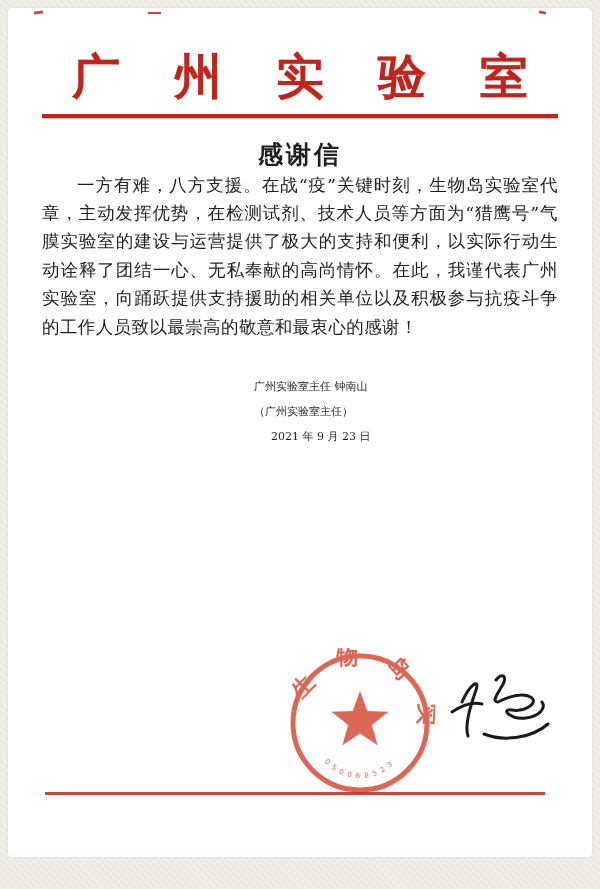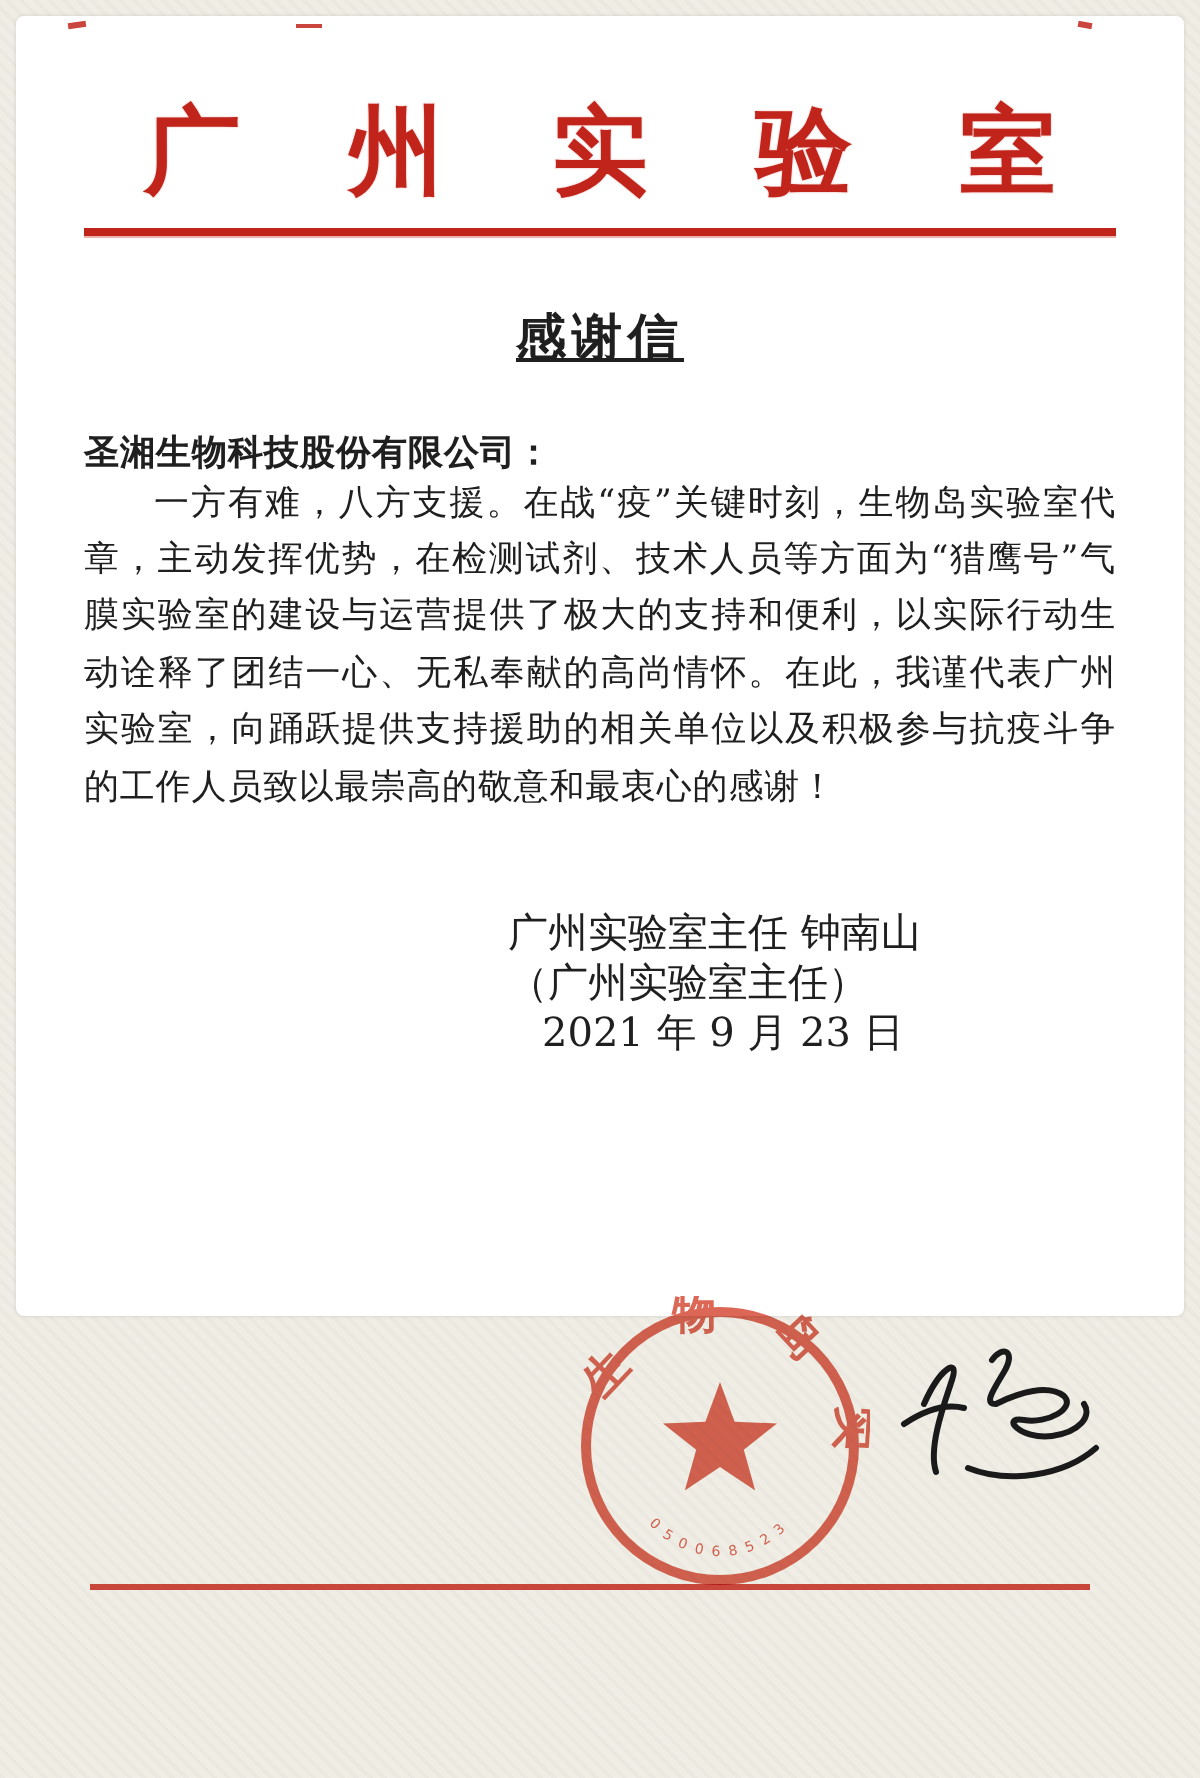--- a/index.html
+++ b/index.html
@@ -13,21 +13,21 @@
   html,body{width:600px;height:889px;}
   body{
     font-family:"DejaVu Serif","Liberation Serif",serif;
     background:var(--mat);
     background-image:repeating-linear-gradient(45deg, rgba(0,0,0,0.02) 0 2px, rgba(255,255,255,0) 2px 5px);
     position:relative;
     overflow:hidden;
     color:var(--ink);
   }
   .page{
-    position:absolute; left:8px; top:8px; width:584px; height:650px;
+    position:absolute; left:8px; top:8px; width:584px; height:849px;
     background:var(--paper);
     border-radius:4px;
     box-shadow:0 0 2px rgba(0,0,0,0.12);
   }
   .content{ position:relative; width:100%; height:100%; padding:0 34px; }
 
   .scan-mark{ position:absolute; background:var(--accent-red); opacity:.85; }
   .scan-mark.m1{ left:26px; top:3px; width:9px;  height:3px; transform:rotate(-8deg); }
   .scan-mark.m2{ left:140px; top:4px; width:13px; height:2px; }
   .scan-mark.m3{ left:531px; top:3px; width:7px;  height:3px; transform:rotate(10deg); }
@@ -44,44 +44,43 @@
     text-shadow:0 0 1px rgba(193,36,27,.4);
     white-space:nowrap;
   }
   .rule-top{
     margin-top:8px;
     height:4px;
     background:var(--accent-red);
     box-shadow:0 1px 0 rgba(193,36,27,.35);
   }
   .letter-title{
-    margin-top:34px;
+    margin-top:20px;
     text-align:center;
     font-size:25px;
     font-weight:bold;
     letter-spacing:3px;
-    text-decoration:underline;
   }
   .addressee{
     margin-top:29px;
     font-size:17.5px;
     font-weight:bold;
     letter-spacing:.5px;
   }
   .body-text p{
     font-size:17.5px;
     line-height:28.4px;
     text-align:justify;
     text-indent:2em;
     letter-spacing:.4px;
   }
   .sign-block{
-    margin-top:46px;
+    margin-top:33px;
     margin-left:212px;
-    font-size:20px;
+    font-size:11px;
     line-height:25px;
     position:relative;
     z-index:1;
   }
   .sign-block .sign-date{ padding-left:17px; }
 
   .stamp{
     position:absolute;
     left:277px; top:640px;
     width:150px; height:150px;
@@ -120,21 +119,20 @@
   <span class="scan-mark m3"></span>
 
   <div class="content">
 
     <div class="letterhead">广州实验室</div>
 
     <div class="rule-top"></div>
 
     <div class="letter-title">感谢信</div>
 
-    <div class="addressee">圣湘生物科技股份有限公司：</div>
 
     <div class="body-text">
       <p>一方有难，八方支援。在战“疫”关键时刻，生物岛实验室代章，主动发挥优势，在检测试剂、技术人员等方面为“猎鹰号”气膜实验室的建设与运营提供了极大的支持和便利，以实际行动生动诠释了团结一心、无私奉献的高尚情怀。在此，我谨代表广州实验室，向踊跃提供支持援助的相关单位以及积极参与抗疫斗争的工作人员致以最崇高的敬意和最衷心的感谢！</p>
     </div>
 
     <div class="sign-block">
       <div class="sign-signer">广州实验室主任  钟南山</div>
       <div class="sign-note">（广州实验室主任）</div>
       <div class="sign-date">2021 年 9 月 23 日</div>
     </div>

